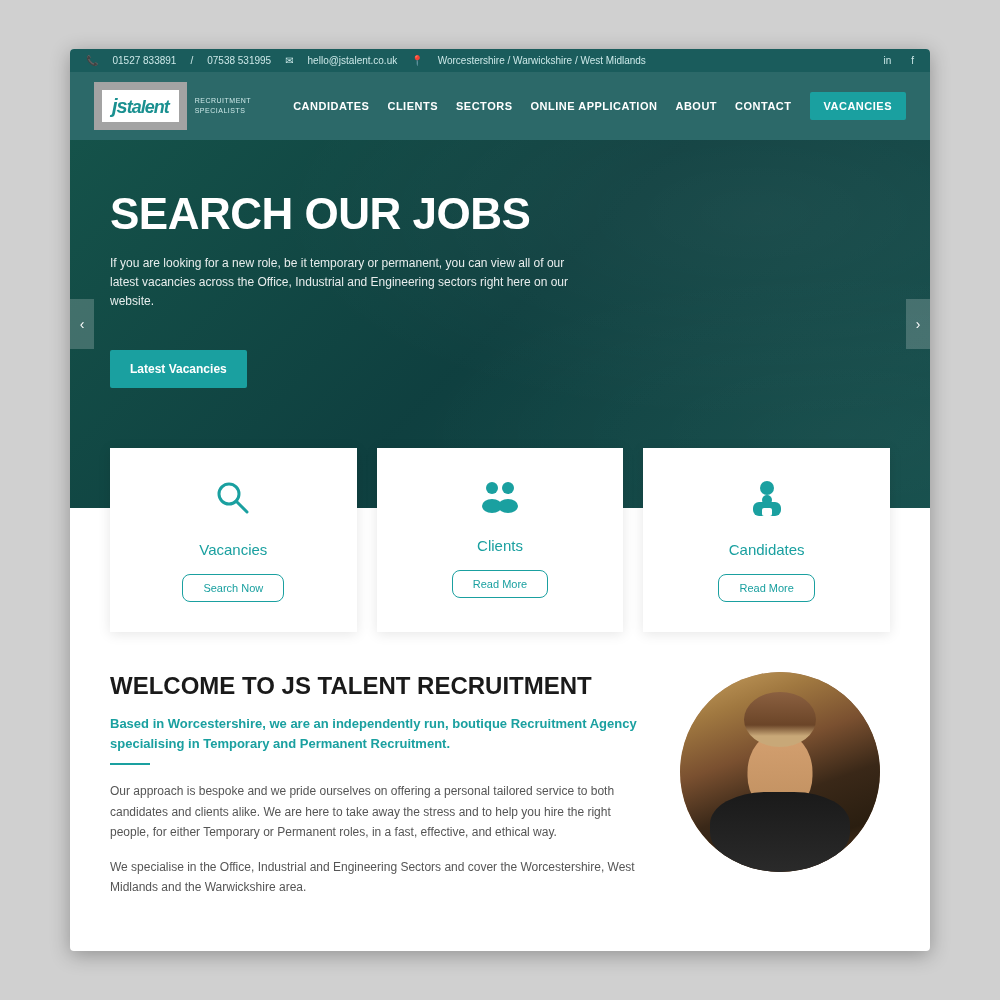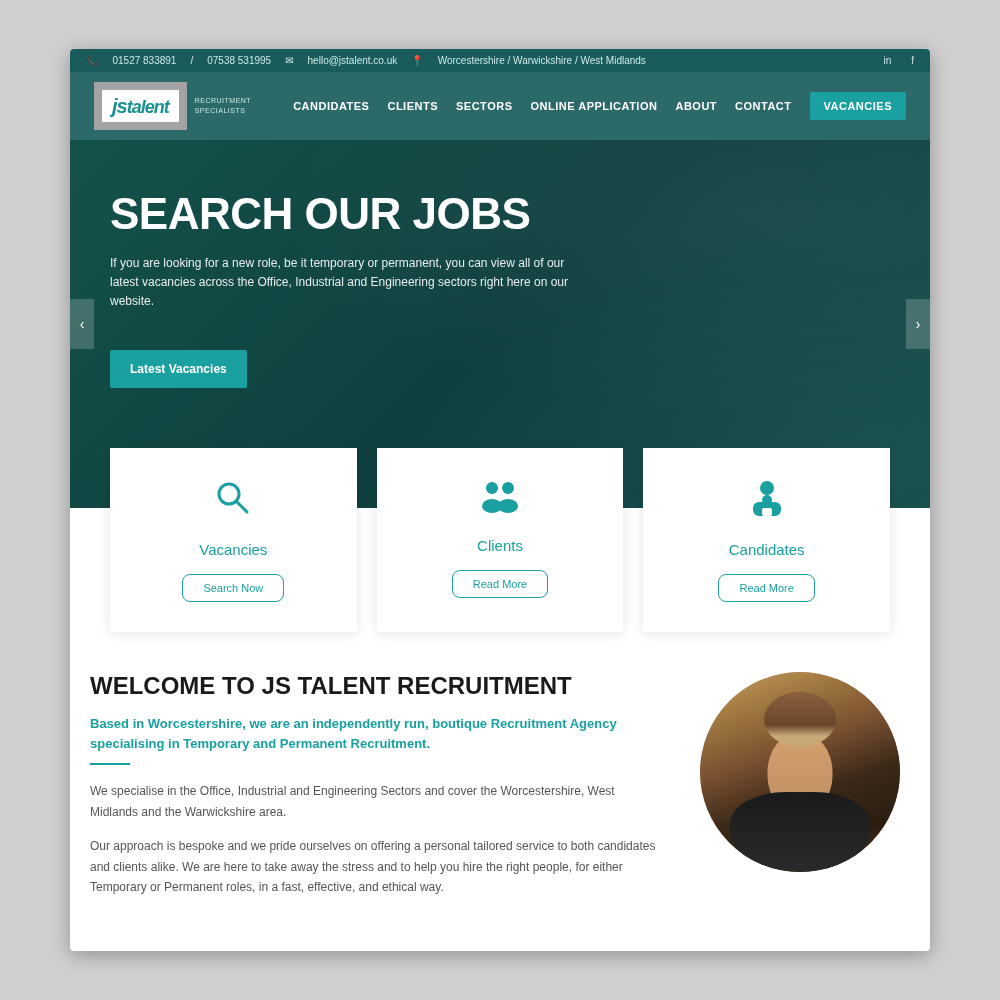--- a/index.html
+++ b/index.html
@@ -189,21 +189,21 @@
       background: white;
       padding: 7px 20px;
       font-size: 11px;
       cursor: pointer;
       border-radius: 8px;
     }
 
     
     .welcome-section {
       display: flex;
-      padding: 40px 20px;
+      padding: 40px 40px;
       gap: 28px;
       align-items: flex-start;
     }
     .welcome-text { flex: 1; }
     .welcome-text h2 {
       font-size: 24px;
       font-weight: 900;
       color: #1a1a1a;
       text-transform: uppercase;
       line-height: 1.2;
@@ -341,22 +341,22 @@
       <button class="card-btn">Read More</button>
     </div>
 
   </div>
 
   <div class="welcome-section">
     <div class="welcome-text">
       <h2>WELCOME TO JS TALENT RECRUITMENT</h2>
       <div class="welcome-subtitle">Based in Worcestershire, we are an independently run, boutique Recruitment Agency specialising in Temporary and Permanent Recruitment.</div>
       <div class="welcome-divider"></div>
+      <p>Our approach is bespoke and we pride ourselves on offering a personal tailored service to both candidates and clients alike. We are here to take away the stress and to help you hire the right people, for either Temporary or Permanent roles, in a fast, effective, and ethical way.</p>
       <p>We specialise in the Office, Industrial and Engineering Sectors and cover the Worcestershire, West Midlands and the Warwickshire area.</p>
-      <p>Our approach is bespoke and we pride ourselves on offering a personal tailored service to both candidates and clients alike. We are here to take away the stress and to help you hire the right people, for either Temporary or Permanent roles, in a fast, effective, and ethical way.</p>
     </div>
     <div class="welcome-image">
       <div class="portrait-circle">
 
         <div style="position:absolute;inset:0;background:linear-gradient(160deg,#c8a060 0%,#a07840 20%,#7a5030 40%,#3a2818 60%,#2a1e10 80%,#6b4528 100%);border-radius:50%;"></div>
         <div style="position:absolute;bottom:60px;left:50%;transform:translateX(-50%);width:65px;height:80px;background:linear-gradient(180deg,#d4a070 0%,#c09060 100%);border-radius:50% 50% 45% 45%;"></div>
         <div style="position:absolute;bottom:125px;left:50%;transform:translateX(-50%);width:72px;height:55px;background:linear-gradient(180deg,#8b6040 0%,#6b4528 60%,#c8a878 80%);border-radius:50%;"></div>
         <div style="position:absolute;bottom:0;left:50%;transform:translateX(-50%);width:140px;height:80px;background:linear-gradient(180deg,#1a1a1a 0%,#2a2a2a 100%);border-radius:40% 40% 50% 50%;"></div>
       </div>
     </div>

